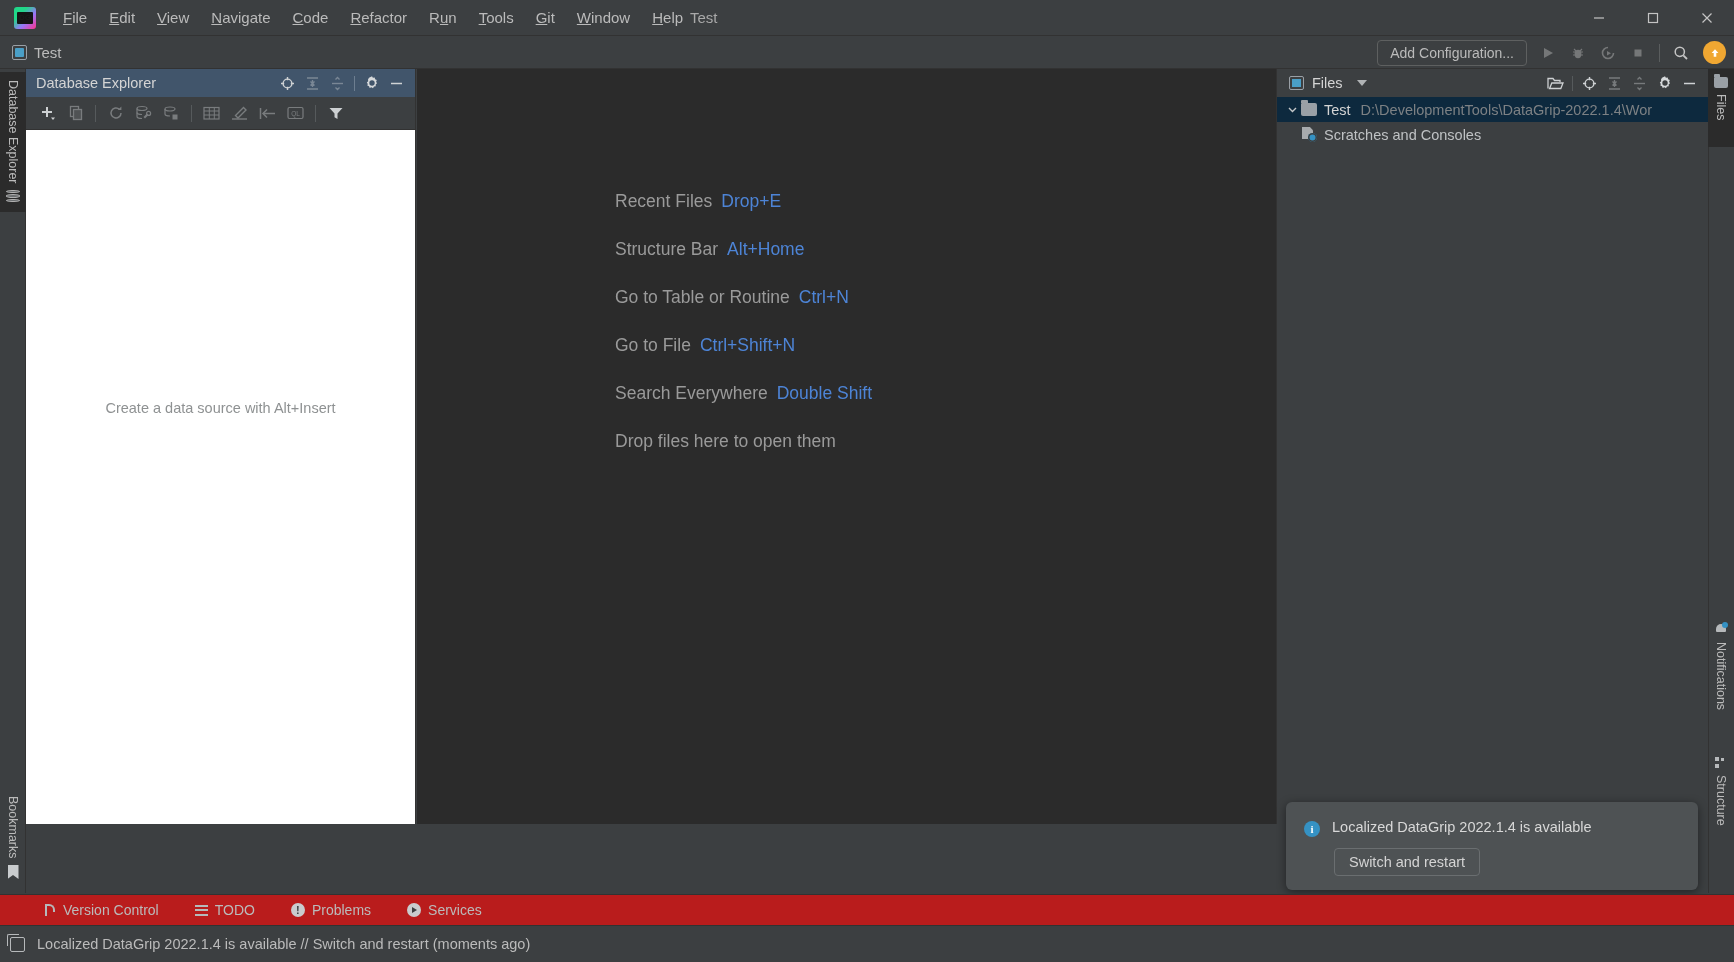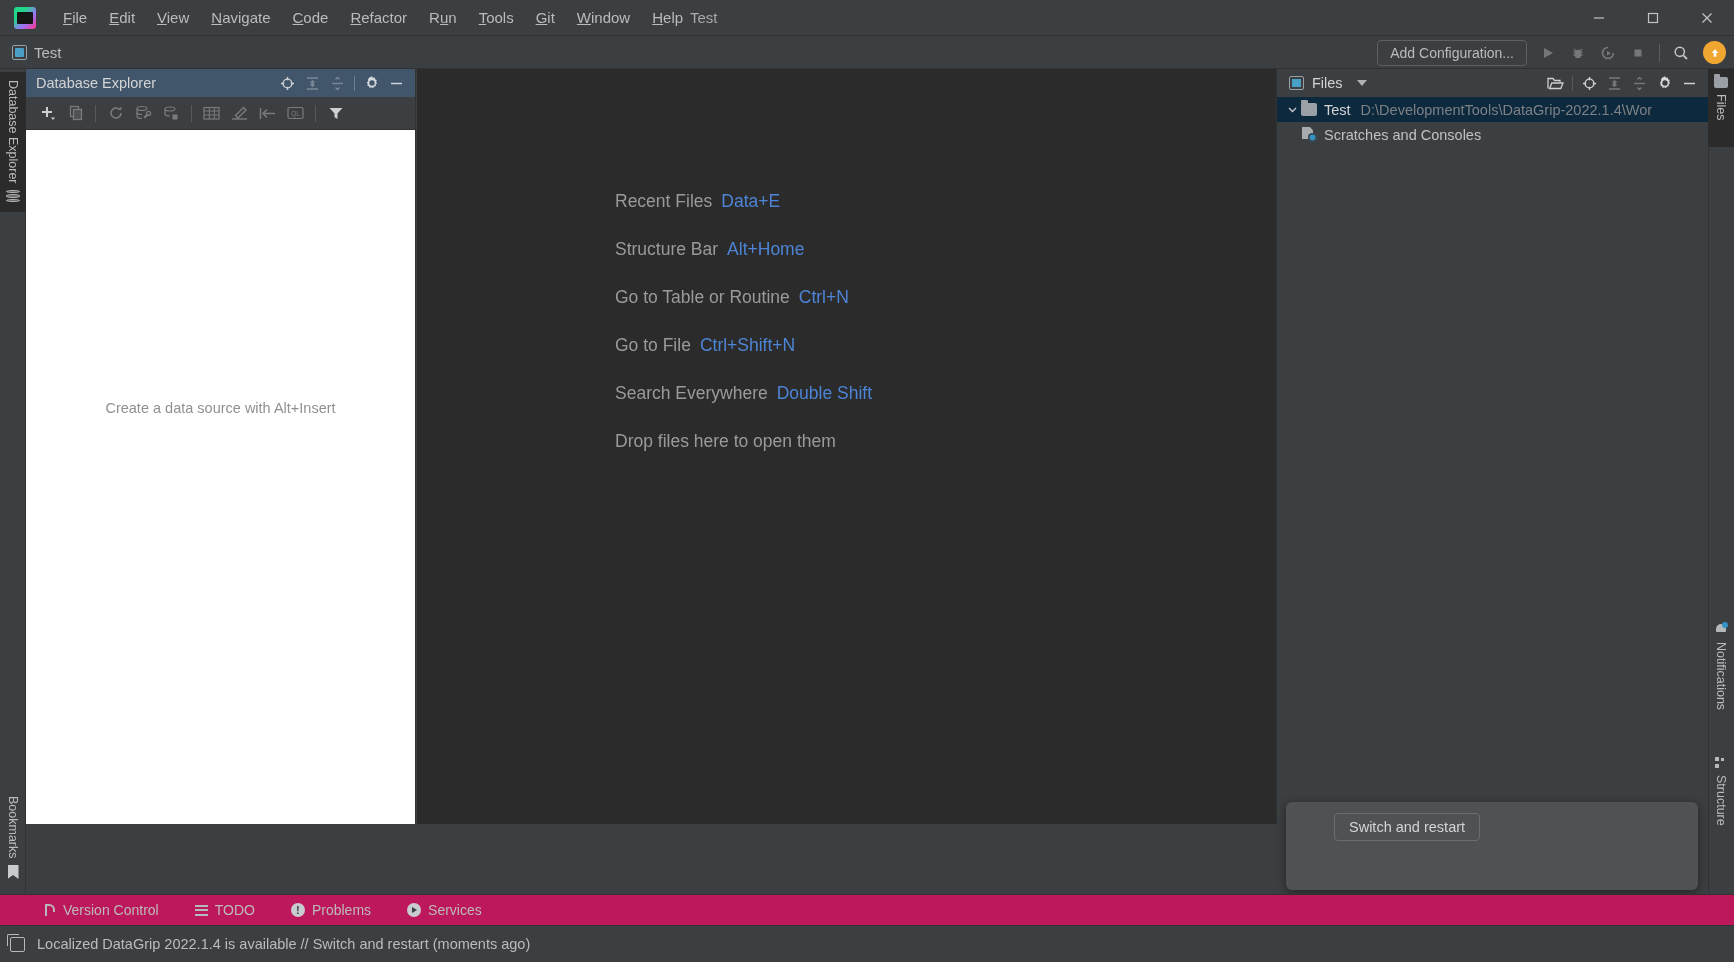--- a/index.html
+++ b/index.html
@@ -277,21 +277,21 @@
 
   
   .hscroll {
     position: absolute; left: 1280px; top: 895px; width: 400px; height: 6px;
     background: #5c6163; border-radius: 3px;
   }
 
   
   .botbar {
     position: absolute; left: 0; top: 894px; width: 1734px; height: 31px;
-    background: #be185d; border-top: 1px solid #323232;
+    background: #b91c1c; border-top: 1px solid #323232;
     display: flex; align-items: center; padding-left: 38px; gap: 26px;
   }
   .botitem {
     display: flex; align-items: center; gap: 7px; font-size: 14px; color: #bbbbbb;
     padding: 3px 5px; border-radius: 3px; white-space: nowrap;
   }
   .ico-vcs { width: 13px; height: 14px; position: relative; flex: none; }
   .ico-vcs::before {
     content:""; position:absolute; left:2px; top:1px; width:2px; height:12px; background:#b6b9bb;
   }
@@ -576,21 +576,21 @@
     <div class="dbp-body">
       <div class="dbp-empty">Create a data source with Alt+Insert</div>
     </div>
   </div>
 
   <div class="editor">
     <div class="welcome">
 
       <div class="wrow">
         <span class="wlabel">Recent Files</span>
-        <span class="wkey">Data+E</span>
+        <span class="wkey">Drop+E</span>
       </div>
       <div class="wrow">
         <span class="wlabel">Structure Bar</span>
         <span class="wkey">Alt+Home</span>
       </div>
       <div class="wrow">
         <span class="wlabel">Go to Table or Routine</span>
         <span class="wkey">Ctrl+N</span>
       </div>
       <div class="wrow">
@@ -671,20 +671,24 @@
 
       <div class="tree-row">
         <span class="tw-arrow"></span>
         <span class="ico-scratch"></span>
         <span class="tr-name dim">Scratches and Consoles</span>
       </div>
     </div>
   </div>
 
   <div class="balloon">
+    <div class="balloon-row">
+      <div class="ico-info"></div>
+      <div class="balloon-text">Localized DataGrip 2022.1.4 is available</div>
+    </div>
     <div class="balloon-btn">Switch and restart</div>
   </div>
 
   <div class="hscroll"></div>
 
   <div class="botbar">
     <div class="botitem">
       <span class="ico-vcs"></span>
       <span>Version Control</span>
     </div>

